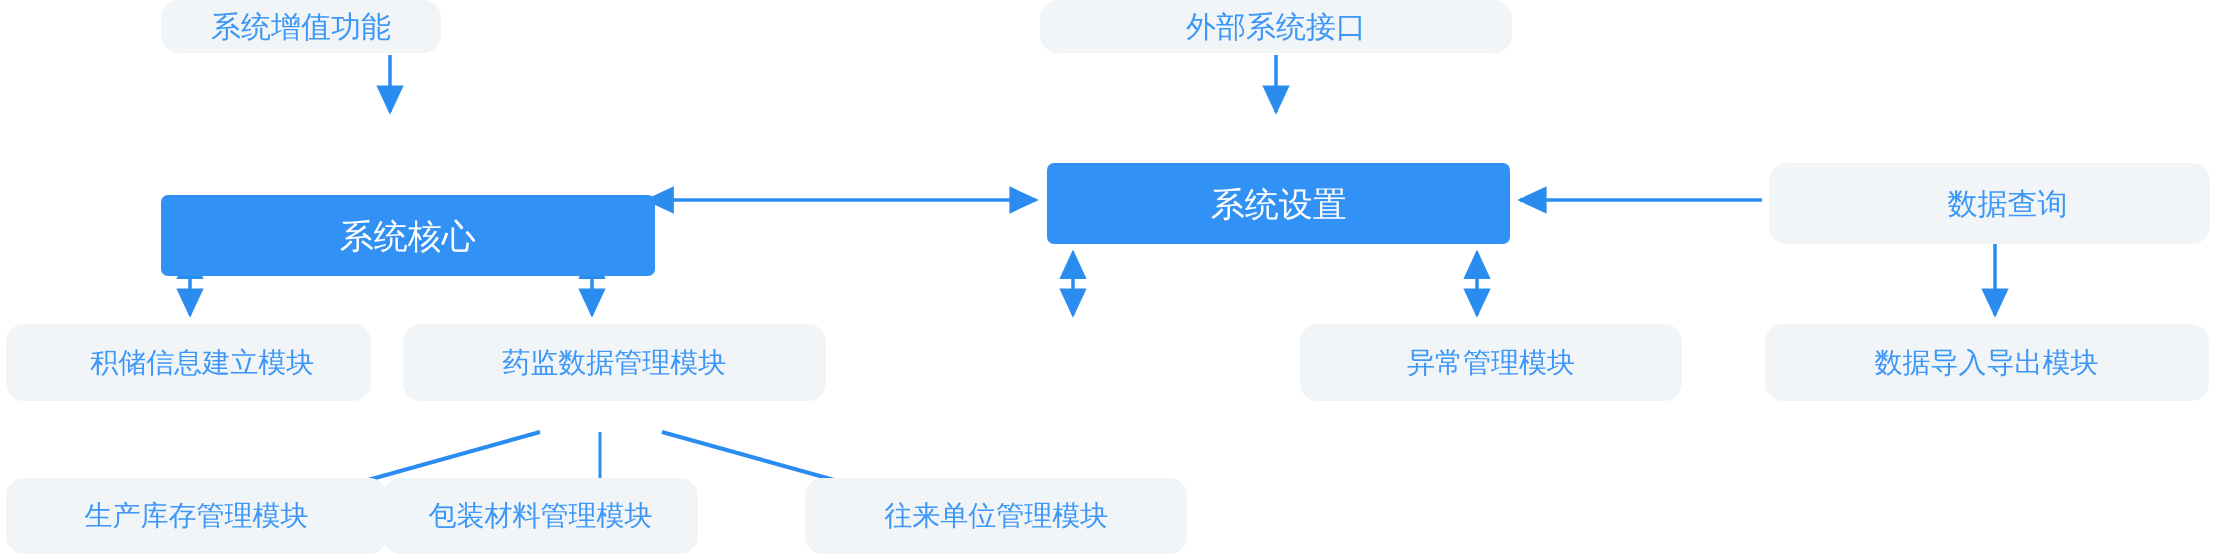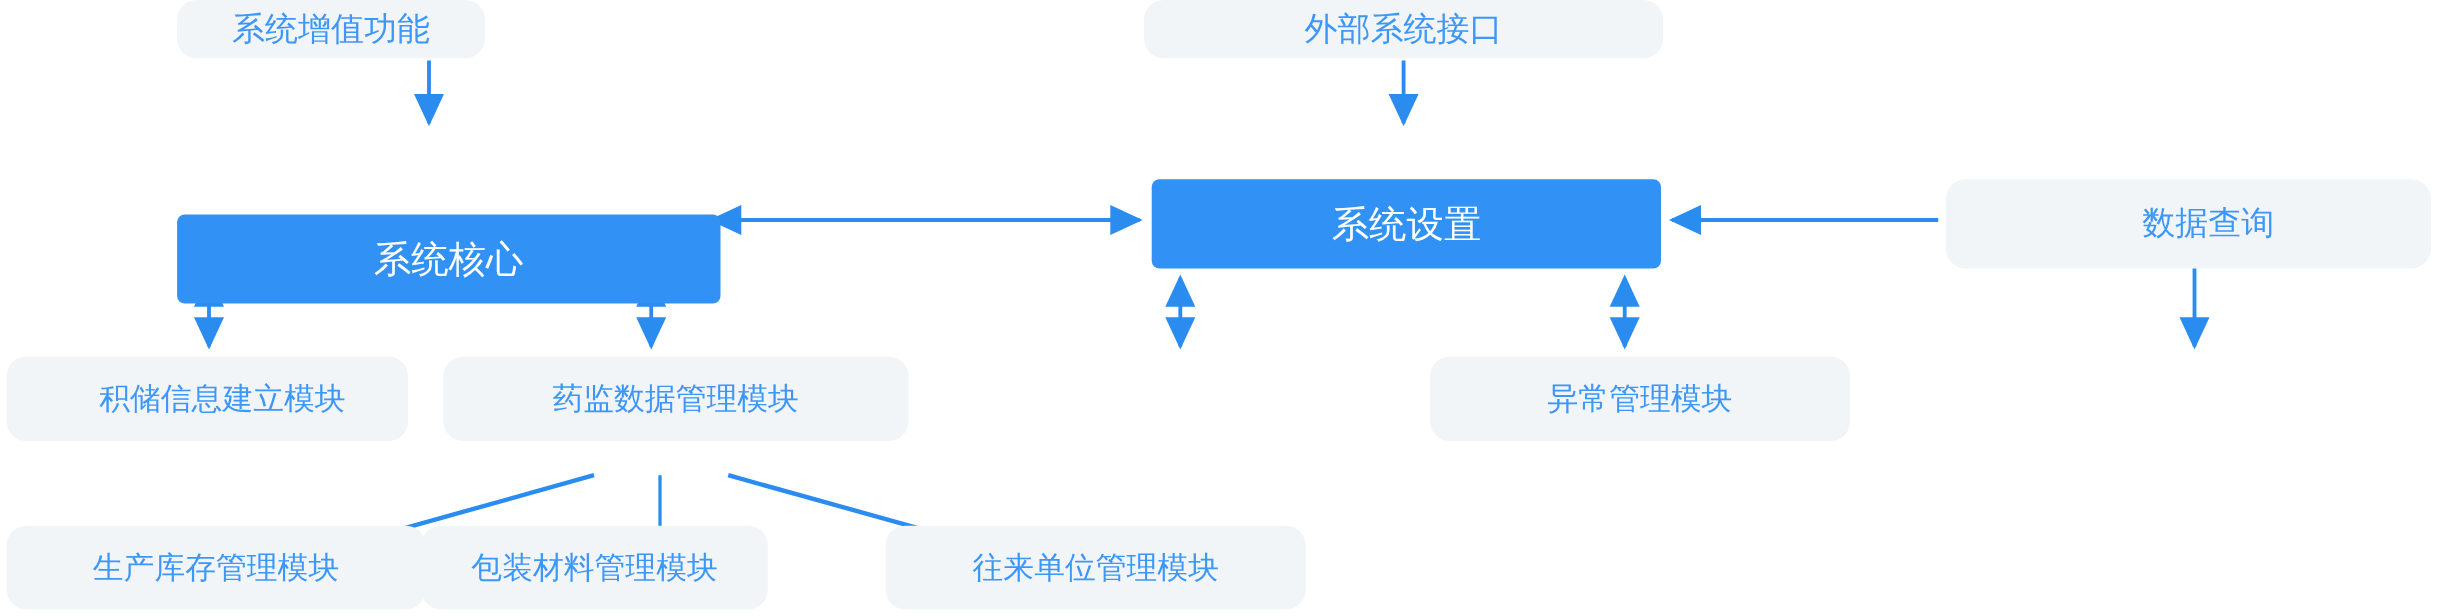--- a/index.html
+++ b/index.html
@@ -124,20 +124,23 @@
 
   <div class="node light small" style="left: 402.731px; top: 324.061px; width: 423px; height: 76.7513px;">
     <span>药监数据管理模块</span>
   </div>
 
 
   <div class="node light small" style="left: 1282.19px; top: 324.061px; width: 381.385px; height: 76.7513px; margin-left: 18px;">
     <span>异常管理模块</span>
   </div>
 
+  <div class="node light small" style="left: 1764.62px; top: 324.061px; width: 444px; height: 76.7513px;">
+    <span>数据导入导出模块</span>
+  </div>
 
   <div class="node light small" style="left: 5.69231px; top: 477.563px; width: 381.385px; height: 76.7513px;">
     <span>生产库存管理模块</span>
   </div>
 
   <div class="node light small" style="left: 383px; top: 477.563px; width: 315px; height: 76.7513px;">
     <span>包装材料管理模块</span>
   </div>
 
   <div class="node light small" style="left: 805.462px; top: 477.563px; width: 381.385px; height: 76.7513px;">

